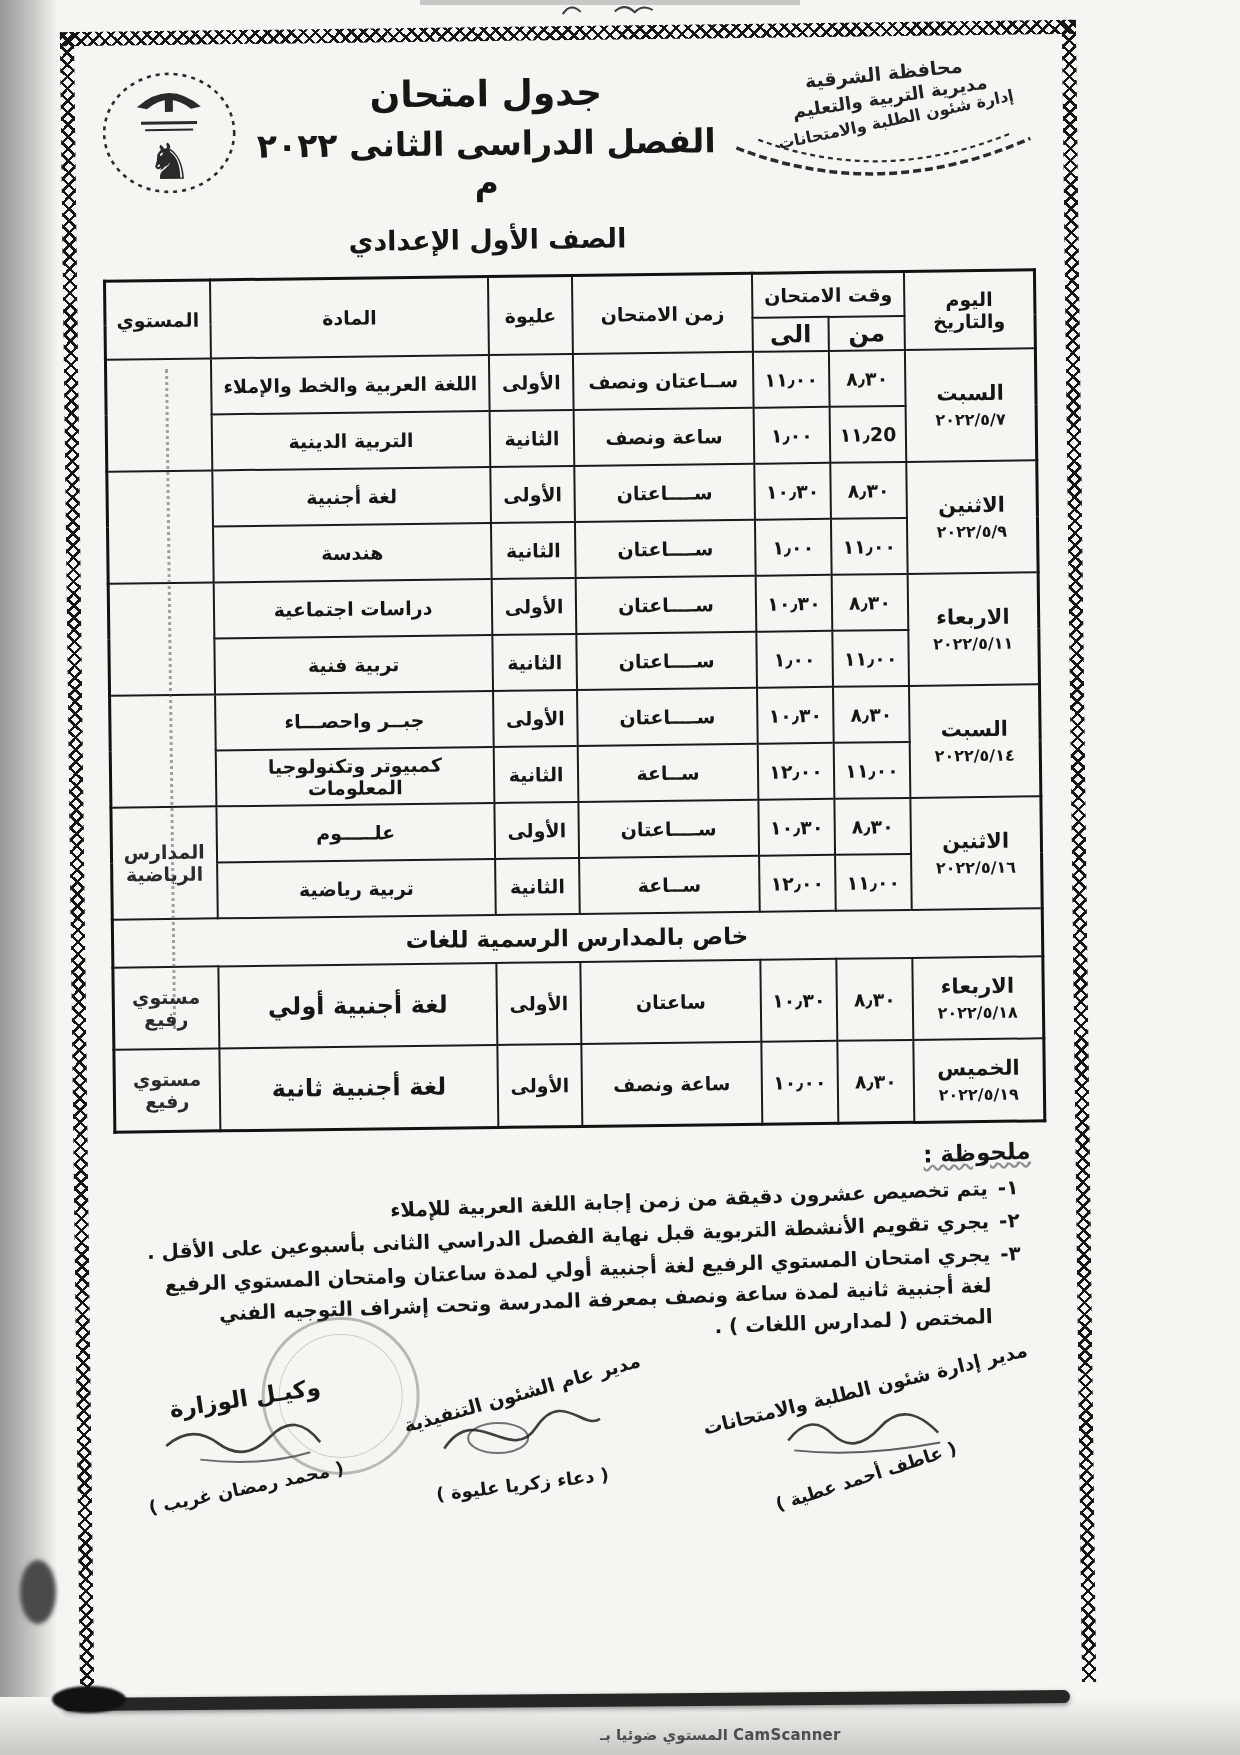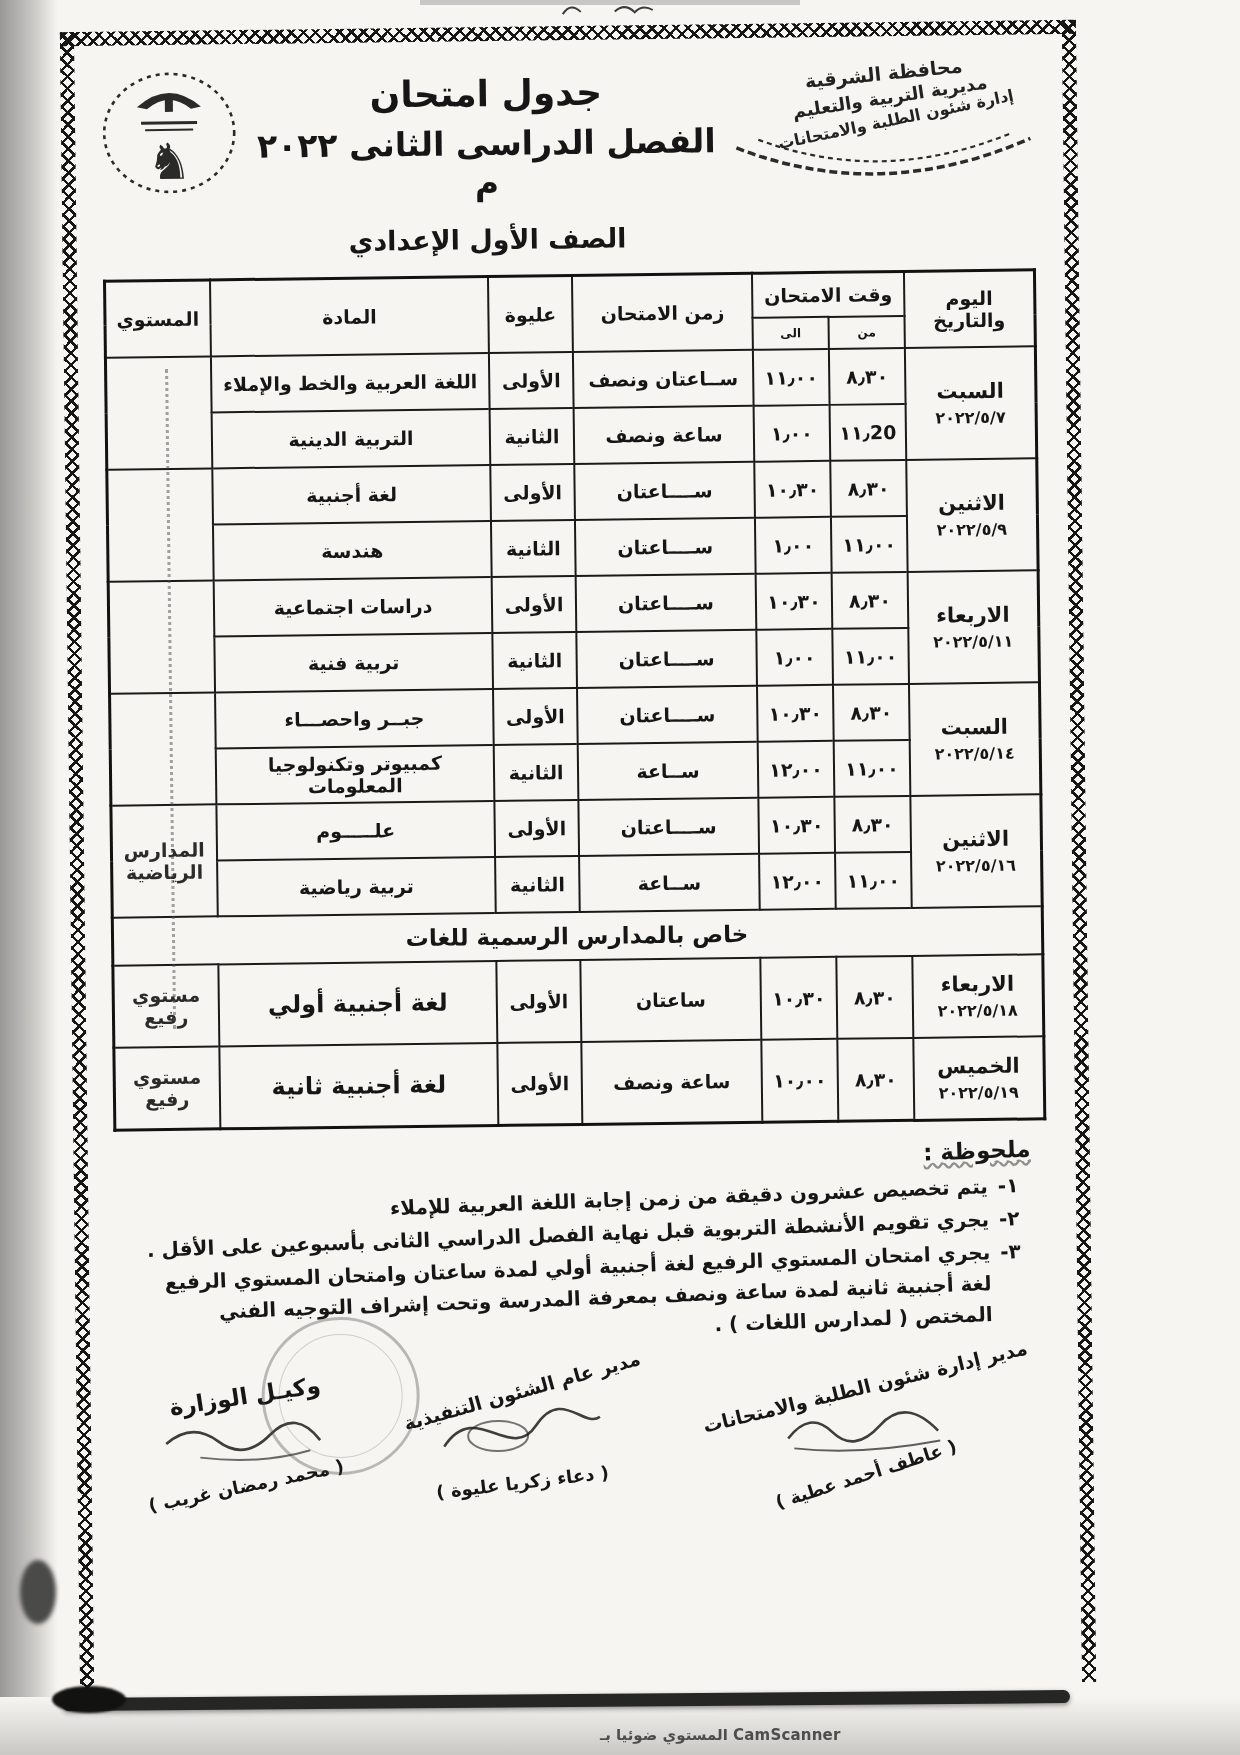--- a/index.html
+++ b/index.html
@@ -47,21 +47,21 @@
   .t2{font-size:33px;font-weight:bold;margin-top:10px;}
   .t3{font-size:27px;font-weight:bold;margin-top:22px;}
   .emblem{width:150px;flex:0 0 auto;display:flex;justify-content:center;padding-top:6px;}
 
   
   table.sched{width:930px;margin:20px auto 0 auto;border-collapse:collapse;border:3px solid #121210;
     table-layout:fixed;}
   table.sched th, table.sched td{border:2.4px solid #1a1a18;text-align:center;vertical-align:middle;
     font-weight:bold;padding:2px 3px;}
   table.sched th{font-size:19px;height:38px;}
-  tr.subhead th{height:26px;font-size:12px;}
+  tr.subhead th{height:26px;font-size:24px;}
   table.sched td{font-size:19px;height:50px;}
   td.day-cell .day-name{font-size:21px;}
   td.day-cell .day-date{font-size:16px;margin-top:5px;}
   td.subj{font-size:20px;}
   td.note-cell{font-size:13px;color:#2b2b29;}
   tr.sep td{height:42px;font-size:23px;letter-spacing:.5px;}
   tr.tall td{height:76px;}
   tr.tall td.subj{font-size:24px;}
 
   .artifact-dots{position:absolute;left:74px;top:318px;height:660px;width:0;

